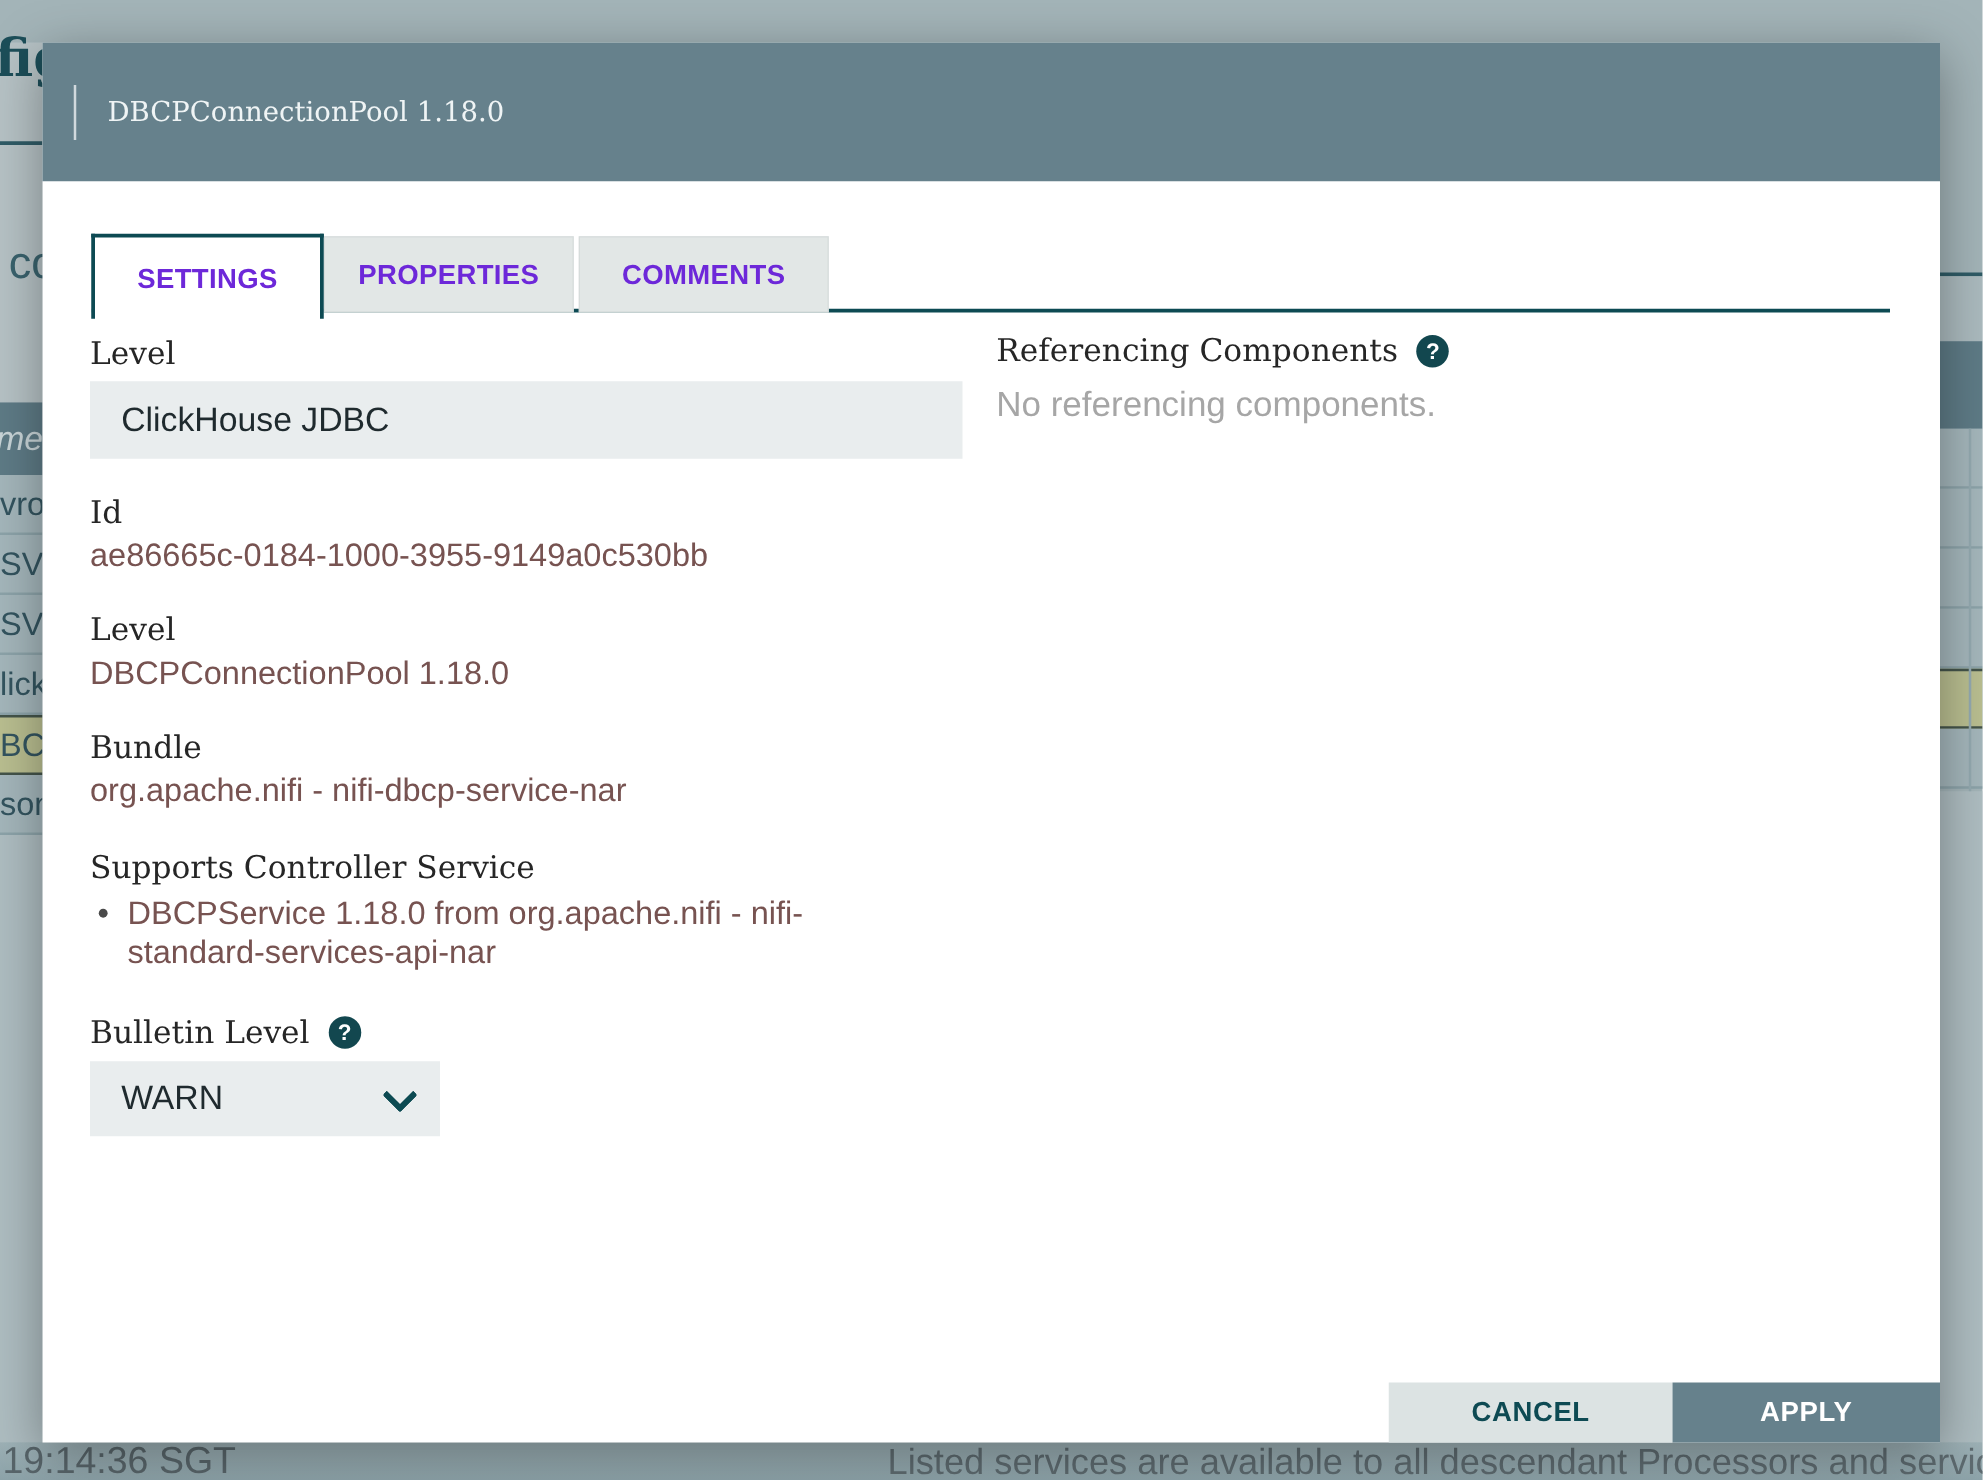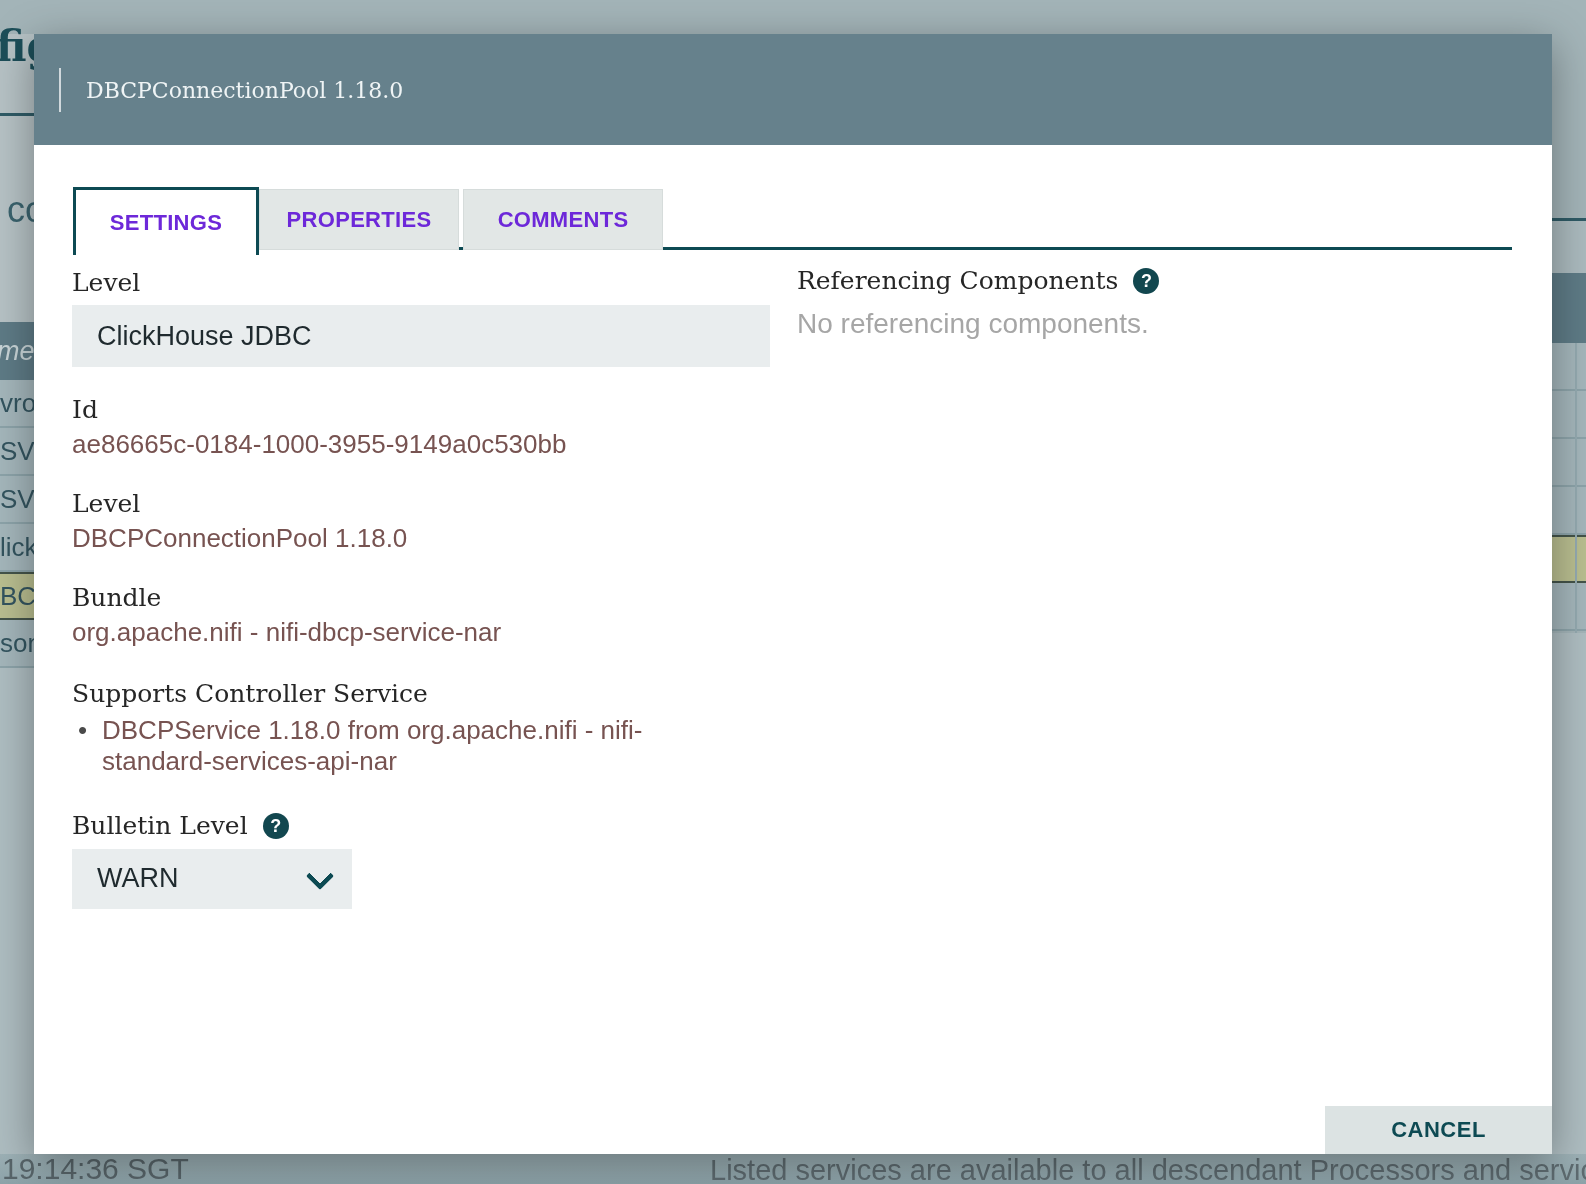--- a/index.html
+++ b/index.html
@@ -181,16 +181,17 @@
     <div class="col-right">
       <div class="ref-row">
         <span class="field-label">Referencing Components</span>
         <span class="help-icon">?</span>
       </div>
       <div class="ref-empty">No referencing components.</div>
     </div>
 
     <div class="btn-row">
       <button class="btn btn-cancel">CANCEL</button>
+      <button class="btn btn-apply">APPLY</button>
     </div>
 
   </div>
 </div>
 
 </body></html>

